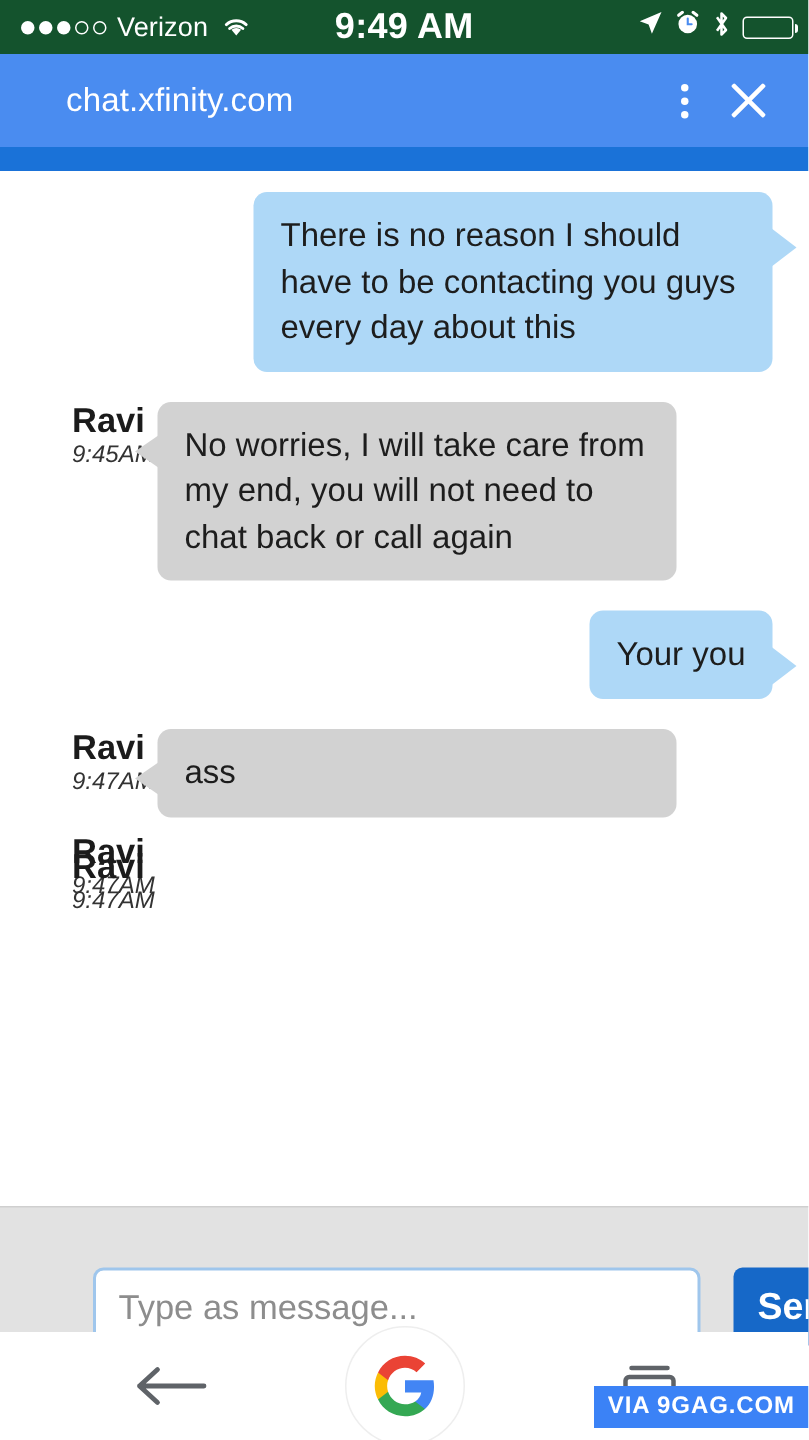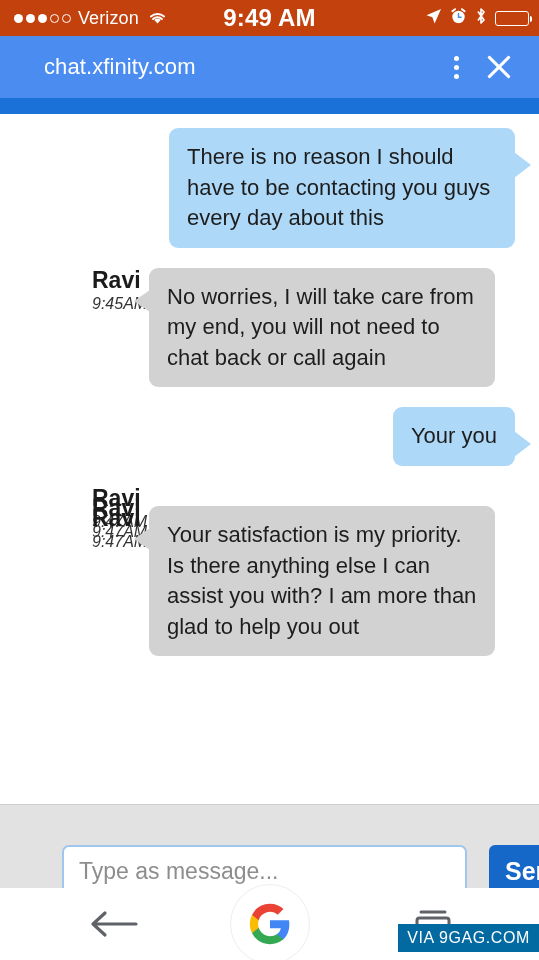--- a/index.html
+++ b/index.html
@@ -7,21 +7,21 @@
     width:539px; height:960px;
     font-family:"Liberation Sans", sans-serif;
     background:#ffffff;
     overflow:hidden;
   }
   #app { position:relative; width:539px; height:960px; overflow:hidden; }
 
   
   .statusbar {
     position:absolute; top:0; left:0; width:539px; height:36px;
-    background:#c2410c; color:#ffffff;
+    background:#14532d; color:#ffffff;
     display:flex; align-items:center;
   }
   .sb-left { display:flex; align-items:center; padding-left:14px; gap:7px; }
   .sb-dots { display:flex; align-items:center; gap:3px; }
   .dot { width:9px; height:9px; border-radius:50%; }
   .dot.filled { background:#ffffff; }
   .dot.hollow { background:transparent; border:1.5px solid #ffffff; }
   .carrier { font-size:18px; letter-spacing:.1px; }
   .wifi { width:19px; height:14px; position:relative; margin-left:2px; }
   .sb-center {
@@ -65,21 +65,21 @@
   .closex:after  { transform:translate(-50%,-50%) rotate(-45deg); }
 
   .progressbar {
     position:absolute; top:98px; left:0; width:539px; height:16px;
     background:#1a72d8;
   }
 
   
   .chat {
     position:absolute; top:114px; left:0; width:539px; height:690px;
-    background:#ffffff; overflow:hidden;padding-left:44px;
+    background:#ffffff; overflow:hidden;
   }
   .msgrow { position:relative; }
 
   
   .meta {
     position:absolute; left:48px; top:0; width:120px;
     z-index:1; pointer-events:none;
   }
   .meta .name {
     font-size:23px; font-weight:bold; color:#1b1b1b;
@@ -155,22 +155,22 @@
     background:#ffffff; border:1px solid #eeeeee;
     display:flex; align-items:center; justify-content:center;
     cursor:pointer;
   }
   .nav-tabs {
     position:absolute; right:84px; top:50%; transform:translateY(-50%);
     width:44px; height:40px; cursor:pointer;
   }
   .watermark {
     position:absolute; right:0; bottom:8px;
-    background:#0369a1; color:#ffffff;
-    font-size:16px; font-weight:normal; letter-spacing:.6px;
+    background:#3b82f6; color:#ffffff;
+    font-size:16px; font-weight:bold; letter-spacing:.6px;
     padding:5px 9px;
   }
 </style>
 </head>
 <body>
 
 <div id="app">
 
   <div class="statusbar">
     <div class="sb-left">
@@ -252,39 +252,39 @@
       <div class="bubble out">Your you</div>
     </div>
 
     <div class="sp20"></div>
 
     <div class="msgrow">
       <div class="meta">
         <div class="name">Ravi</div>
         <div class="time">9:47AM</div>
       </div>
+      <div class="bubble in" style="min-width:346px">ass</div>
     </div>
 
     <div class="sp10"></div>
 
     <div class="msgrow">
       <div class="meta">
         <div class="name">Ravi</div>
         <div class="time">9:47AM</div>
       </div>
     </div>
 
     <div class="sp10"></div>
 
     <div class="msgrow">
       <div class="meta">
         <div class="name">Ravi</div>
         <div class="time">9:47AM</div>
       </div>
-      <div class="bubble in">Your satisfaction is my priority. Is there anything else I can assist you with? I am more than glad to help you out</div>
     </div>
 
   </div>
 
   <div class="composer">
     <div class="inputwrap">
       <input type="text" placeholder="Type as message..." style="">
     </div>
     <div class="sendbtn">Send</div>
   </div>

